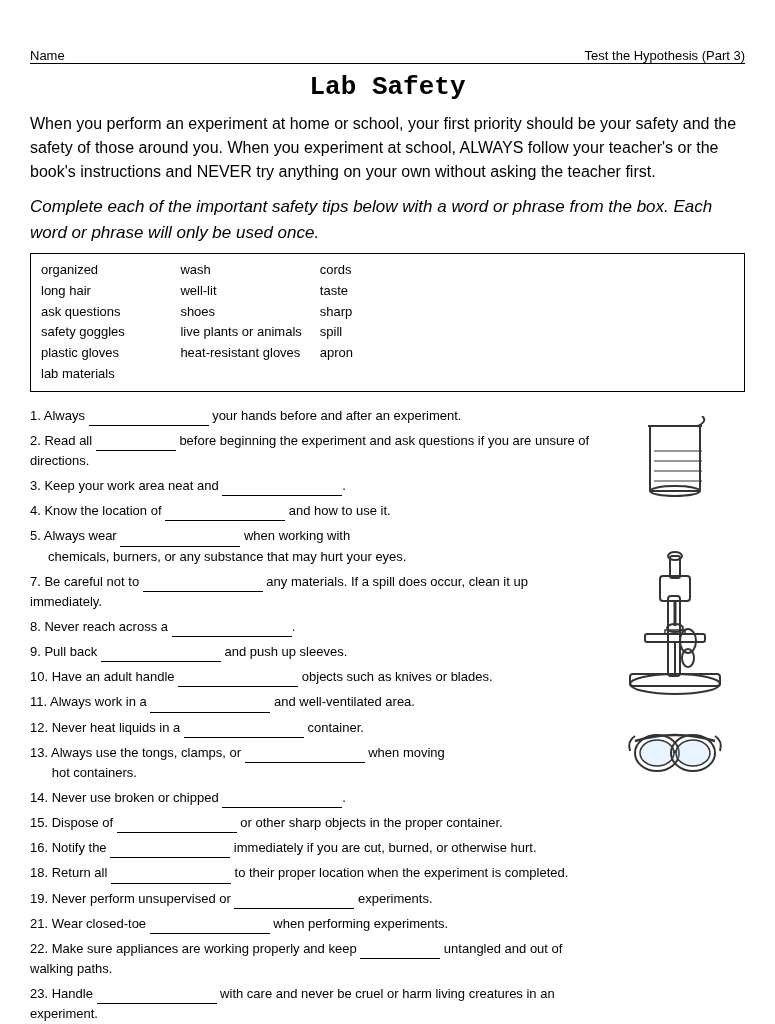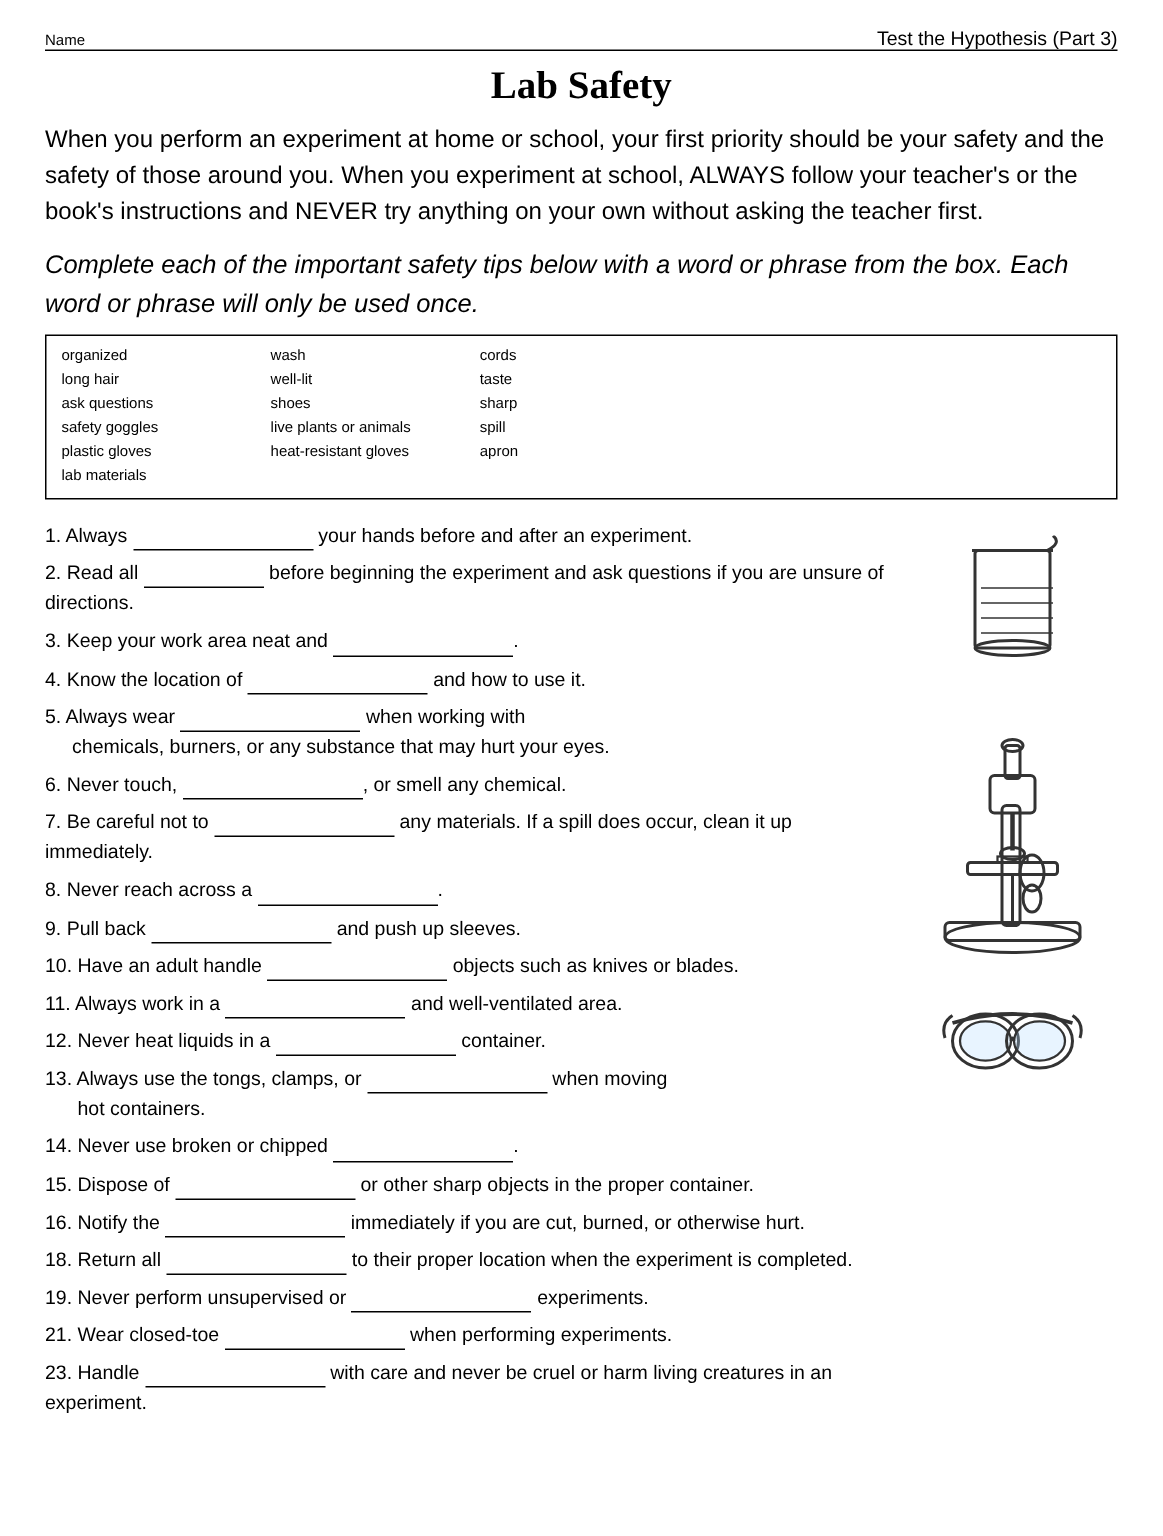--- a/index.html
+++ b/index.html
@@ -12,48 +12,48 @@
       min-height: 1024px;
       padding: 18px 30px 20px 30px;
     }
     .header-row {
       display: flex;
       justify-content: space-between;
       align-items: flex-end;
       border-bottom: 1px solid #000;
       margin-bottom: 8px;
     }
-    .name-label { font-size: 10px; }
+    .name-label { font-size: 13px; margin-top: 30px; }
     .test-title { font-size: 13px; }
     h1 {
       text-align: center;
       font-size: 26px;
       font-weight: bold;
       margin-bottom: 10px;
-      font-family: Liberation Serif, serif;
+      font-family: Liberation Mono, monospace;
     }
     .intro-text {
       font-size: 16px;
       margin-bottom: 10px;
       line-height: 1.5;
     }
     .instructions {
       font-style: italic;
       font-size: 17px;
       margin-bottom: 8px;
       line-height: 1.5;
     }
     .word-box {
       border: 1px solid #000;
       padding: 6px 10px;
       margin-bottom: 14px;
       display: grid;
       grid-template-columns: repeat(5, 1fr);
       gap: 1px 4px;
-      font-size: 10px;
+      font-size: 13px;
       line-height: 1.6;
     }
     .word-box-col { display: flex; flex-direction: column; }
     .questions-area {
       display: flex;
       gap: 10px;
     }
     .questions-list {
       flex: 1;
       font-size: 13px;
@@ -134,23 +134,20 @@
     </div>
 
     <div class="question-item">
       <span>4.  Know the location of </span><span class="blank"></span><span> and how to use it.</span>
     </div>
 
     <div class="question-item">
       <span>5.  Always wear </span><span class="blank"></span><span> when working with<br>&nbsp;&nbsp;&nbsp;&nbsp;&nbsp;chemicals, burners, or any substance that may hurt your eyes.</span>
     </div>
 
-    <div class="question-item">
-      <span>6.  Never touch, </span><span class="blank"></span><span>, or smell any chemical.</span>
-    </div>
 
     <div class="question-item">
       <span>7.  Be careful not to </span><span class="blank"></span><span> any materials.  If a spill does occur, clean it up immediately.</span>
     </div>
 
     <div class="question-item">
       <span>8.  Never reach across a </span><span class="blank"></span><span>.</span>
     </div>
 
     <div class="question-item">
@@ -192,20 +189,23 @@
 
     <div class="question-item">
       <span>19.  Never perform unsupervised or </span><span class="blank"></span><span> experiments.</span>
     </div>
 
 
     <div class="question-item">
       <span>21.  Wear closed-toe </span><span class="blank"></span><span> when performing experiments.</span>
     </div>
 
+    <div class="question-item">
+      <span>22.  Make sure appliances are working properly and keep </span><span class="blank blank-short"></span><span> untangled and out of walking paths.</span>
+    </div>
 
     <div class="question-item">
       <span>23.  Handle </span><span class="blank"></span><span> with care and never be cruel or harm living creatures in an experiment.</span>
     </div>
 
   </div>
 
   <div class="images-col">
 
     <svg class="beaker-svg" width="90" height="100" viewBox="0 0 90 100">

